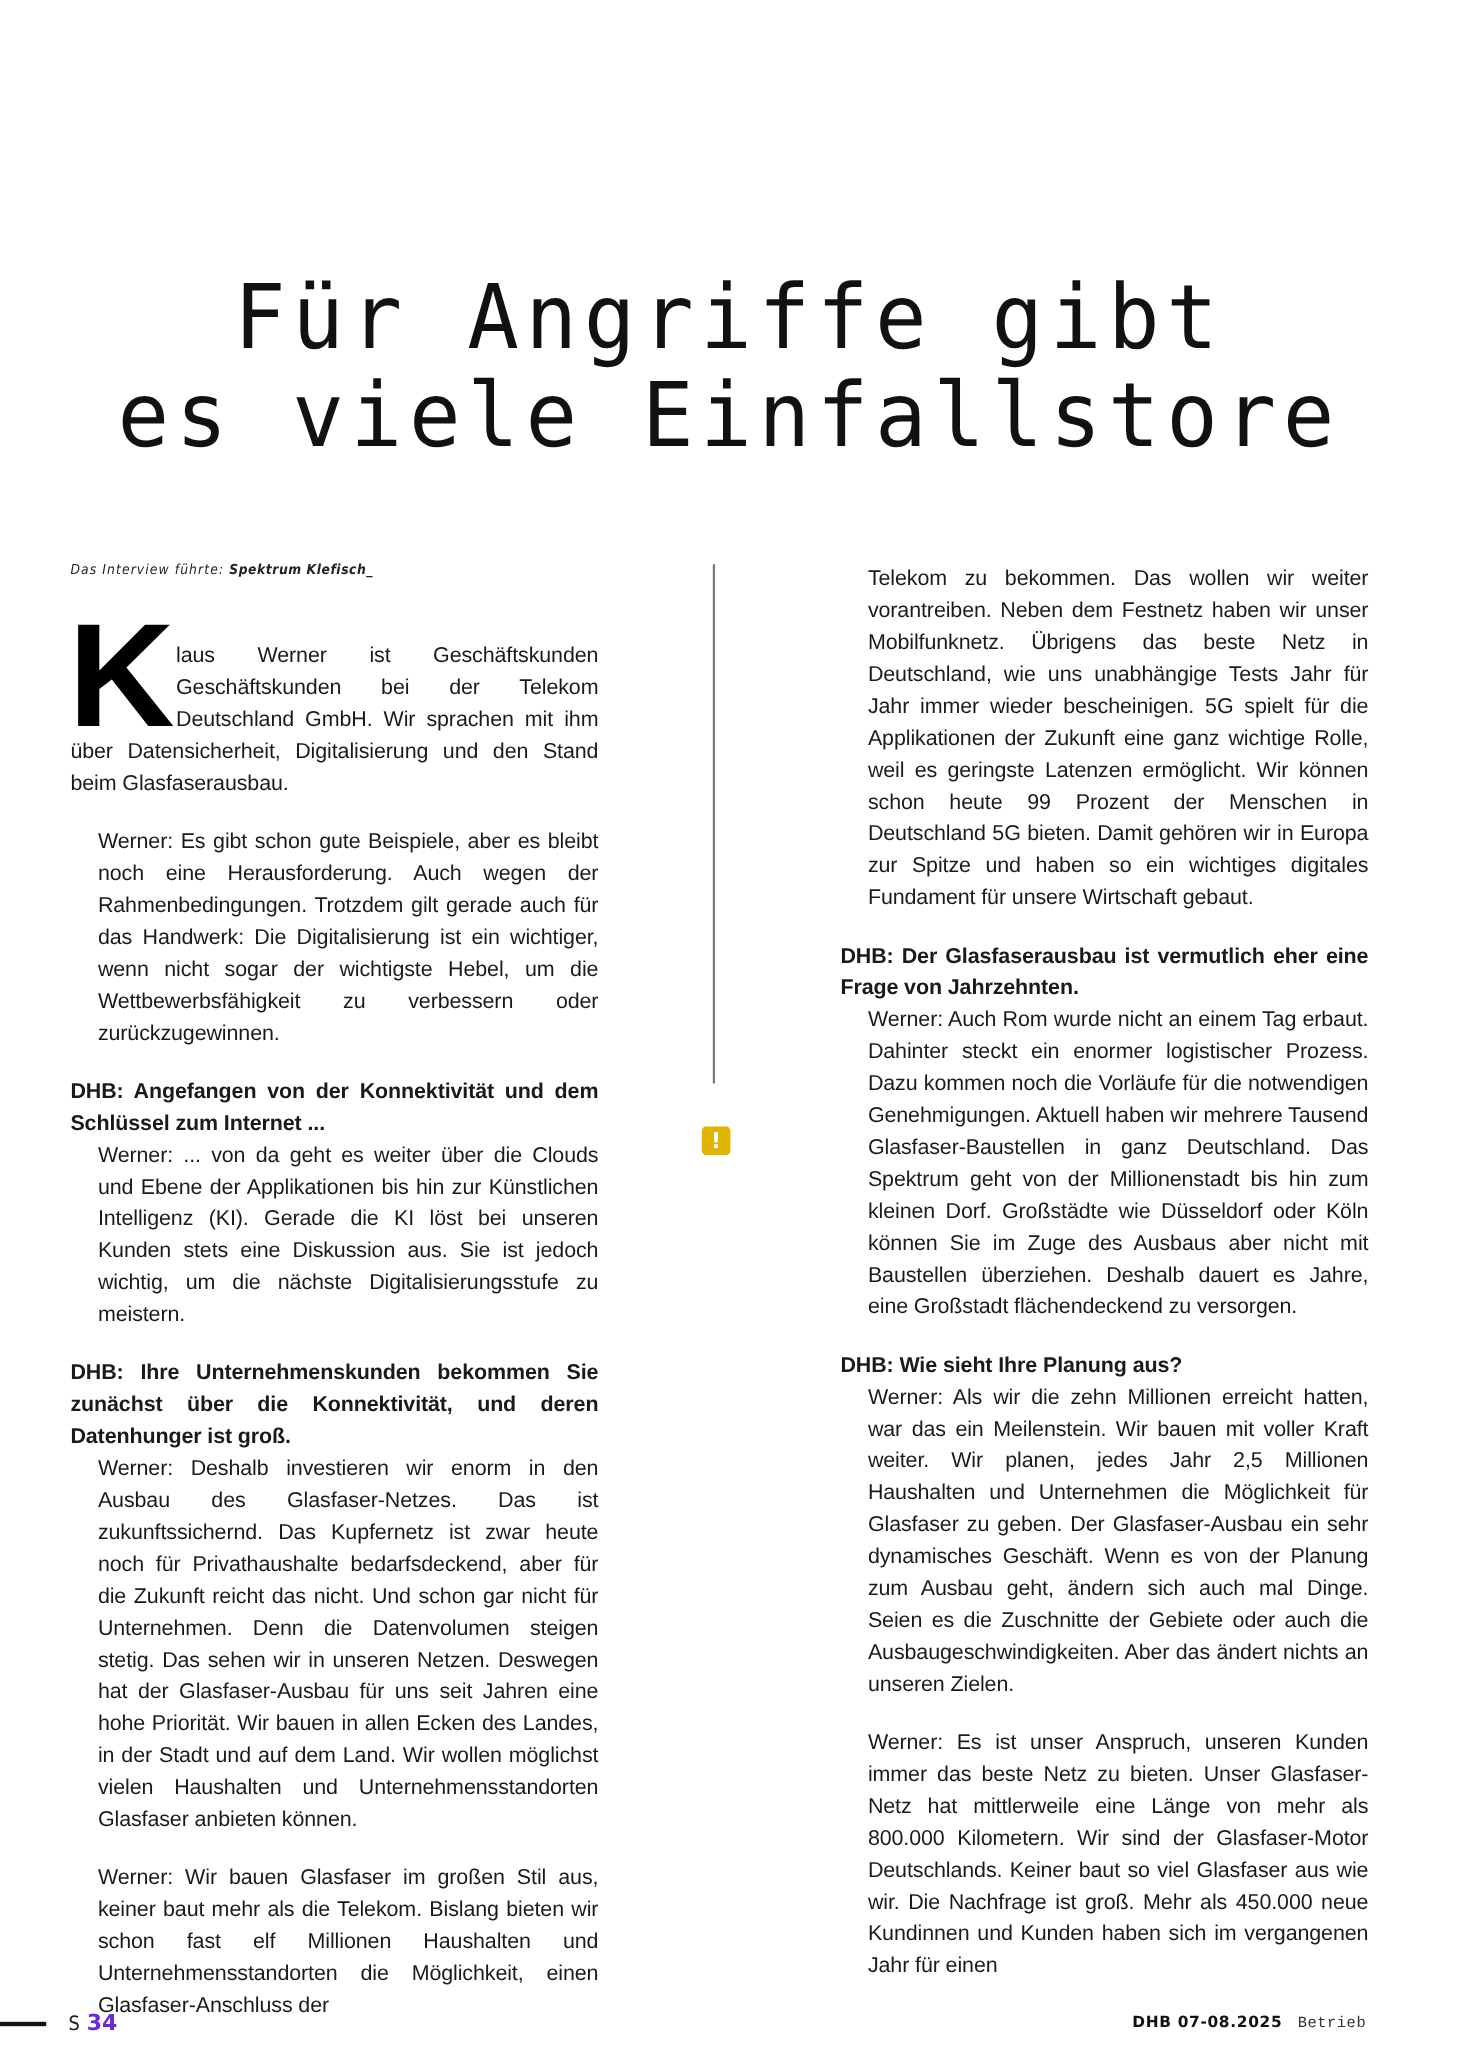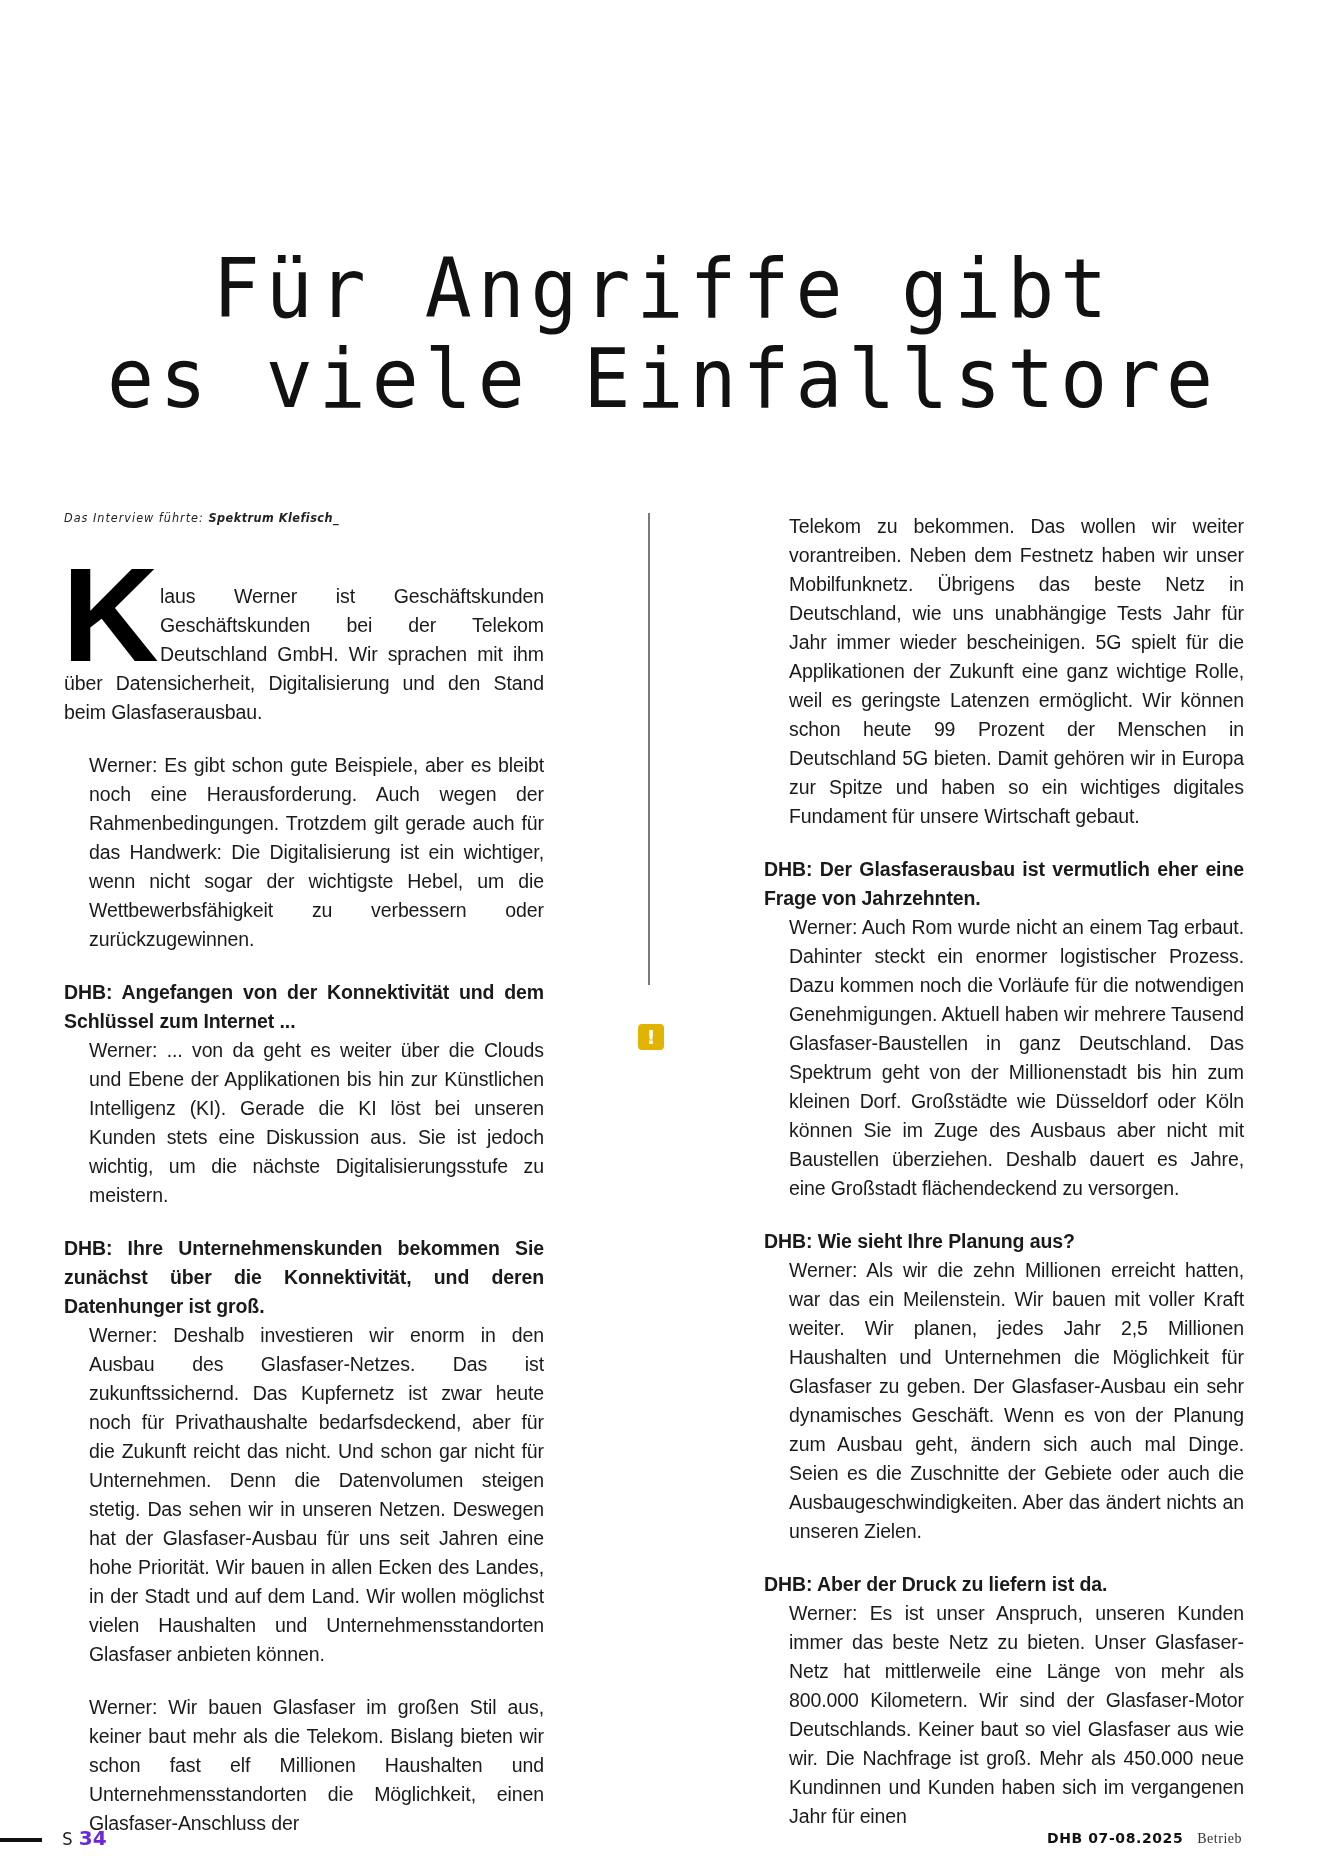--- a/index.html
+++ b/index.html
@@ -69,21 +69,21 @@
   .footer-left {
     position: absolute; left: 62px; top: 1826px;
     font-family: "DejaVu Sans Mono", monospace; font-size: 18px; color: #222;
   }
   .footer-left .pg { font-family: "DejaVu Sans", sans-serif; font-weight: bold; font-size: 20px; color: #6d28d9; margin-left: 6px; }
   .footer-right {
     position: absolute; right: 84px; top: 1830px;
     font-size: 14px;
   }
   .footer-right .issue { font-family: "DejaVu Sans", sans-serif; font-weight: bold; color: #111; letter-spacing: 0.6px; }
-  .footer-right .section { font-family: Liberation Serif, serif; color: #333; margin-left: 14px; letter-spacing: 0.5px; }
+  .footer-right .section { font-family: Liberation Mono, monospace; color: #333; margin-left: 14px; letter-spacing: 0.5px; }
 </style>
 </head>
 <body>
 
 <h1 class="title">
   <span>Für Angriffe gibt</span>
   <span>es viele Einfallstore</span>
 </h1>
 
 <div class="byline">
@@ -124,21 +124,20 @@
 
   <div class="qa">
     <p class="question">DHB: Der Glasfaserausbau ist vermutlich eher eine Frage von Jahrzehnten.</p>
     <p class="answer">Werner: Auch Rom wurde nicht an einem Tag erbaut. Dahinter steckt ein enormer logistischer Prozess. Dazu kommen noch die Vorläufe für die notwendigen Genehmigungen. Aktuell haben wir mehrere Tausend Glasfaser-Baustellen in ganz Deutschland. Das Spektrum geht von der Millionenstadt bis hin zum kleinen Dorf. Großstädte wie Düsseldorf oder Köln können Sie im Zuge des Ausbaus aber nicht mit Baustellen überziehen. Deshalb dauert es Jahre, eine Großstadt flächendeckend zu versorgen.</p>
   </div>
   <div class="qa">
     <p class="question">DHB: Wie sieht Ihre Planung aus?</p>
     <p class="answer">Werner: Als wir die zehn Millionen erreicht hatten, war das ein Meilenstein. Wir bauen mit voller Kraft weiter. Wir planen, jedes Jahr 2,5 Millionen Haushalten und Unternehmen die Möglichkeit für Glasfaser zu geben. Der Glasfaser-Ausbau ein sehr dynamisches Geschäft. Wenn es von der Planung zum Ausbau geht, ändern sich auch mal Dinge. Seien es die Zuschnitte der Gebiete oder auch die Ausbaugeschwindigkeiten. Aber das ändert nichts an unseren Zielen.</p>
   </div>
   <div class="qa">
-    <p class="question">DHB: Aber der Druck zu liefern ist da.</p>
     <p class="answer">Werner: Es ist unser Anspruch, unseren Kunden immer das beste Netz zu bieten. Unser Glasfaser-Netz hat mittlerweile eine Länge von mehr als 800.000 Kilometern. Wir sind der Glasfaser-Motor Deutschlands. Keiner baut so viel Glasfaser aus wie wir. Die Nachfrage ist groß. Mehr als 450.000 neue Kundinnen und Kunden haben sich im vergangenen Jahr für einen</p>
   </div>
 </div>
 
 <div class="footer-rule"></div>
 <div class="footer-left">
   <span>S</span><span class="pg">34</span>
 </div>
 <div class="footer-right">
   <span class="issue">DHB 07-08.2025</span><span class="section">Betrieb</span>

